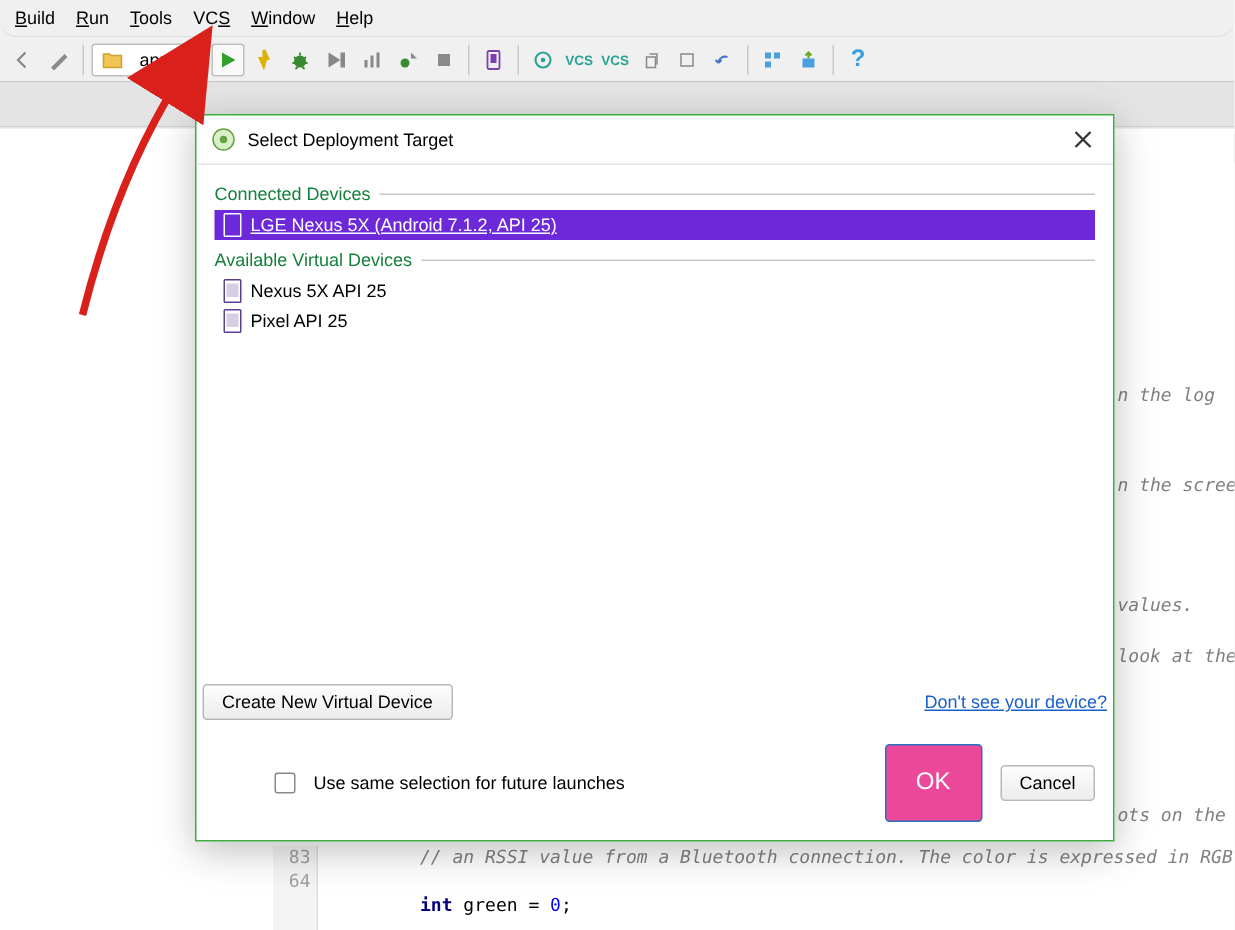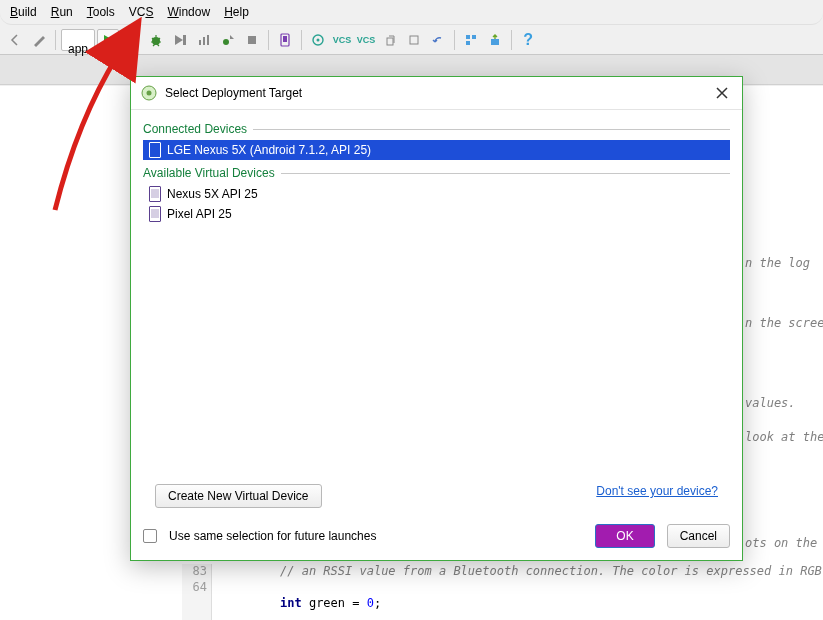--- a/index.html
+++ b/index.html
@@ -37,21 +37,21 @@
   .tbbtn {
     width: 22px; height: 22px;
     display: flex; align-items: center; justify-content: center;
     border: 1px solid transparent;
     border-radius: 2px;
   }
   .tbsep { width:1px; height:20px; background:#c8c8c8; margin:0 3px; }
   .config-select {
     display:flex; align-items:center; gap:11px;
     border:1px solid #bfbfbf; background:#fff;
-    padding: 1px 6px; height:22px; border-radius:2px;flex-direction:column;
+    padding: 1px 6px; height:22px; border-radius:2px;
   }
   .run-green {
     width:22px; height:22px;
     display:flex; align-items:center; justify-content:center;
     border:1px solid #bfbfbf; border-radius:2px;
     background:#f8f8f8;
   }
   
   .band {
     height: 30px; background:#e4e4e4; border-bottom:1px solid #d0d0d0;
@@ -131,61 +131,62 @@
     margin: 2px 0 4px 0;
   }
   .section-header .line {
     flex:1; height:1px; background:#c8c8c8;
   }
   .device {
     display:flex; align-items:center; gap:6px;
     padding:2px 6px;
   }
   .device.selected {
-    background:#1d4ed8; color:#fff;
+    background:#6d28d9; color:#fff;text-decoration:underline;
   }
   .device-icon {
     width:12px; height:16px; border:1px solid currentColor; border-radius:1px;
     position:relative;
   }
   .device-icon.virtual::after {
     content:""; position:absolute; inset:2px 1px 3px 1px;
     background: currentColor; opacity:.25;
   }
   .dlg-row2 {
-    display:flex; 
-    padding: 6px 24px;
+    display:flex; align-items:center;
+    padding: 6px 4px;
     gap:13px;
   }
   .btn {
     background: linear-gradient(#fdfdfd,#ececec);
     border:1px solid #b8b8b8;
     border-radius:3px;
     padding:4px 12px;
     font-size:12px;
     cursor:pointer;
   }
   .link {
     color:#1a5fd0; text-decoration:underline;
     cursor:pointer;
   }
   .dlg-bottom {
     display:flex; align-items:center;
     padding:10px 12px 12px;
     gap:12px;
+    margin-left:40px;
   }
   .chk {
     width:14px; height:14px; border:1px solid #888; border-radius:2px; background:#fff;
   }
   .btn-ok {
-    background:#a21caf; color:#fff;
+    background:#ec4899; color:#fff;
     border:1px solid #2b6fc4;
     border-radius:3px;
-    padding:4px 20px;
-    font-size:12px;
+    padding:16px 20px;
+    font-size:16px;
     cursor:pointer;
   }
   
   .annotation {
     position:absolute;
     pointer-events:none;
     top:0; left:0;
   }
 </style>
 </head>

